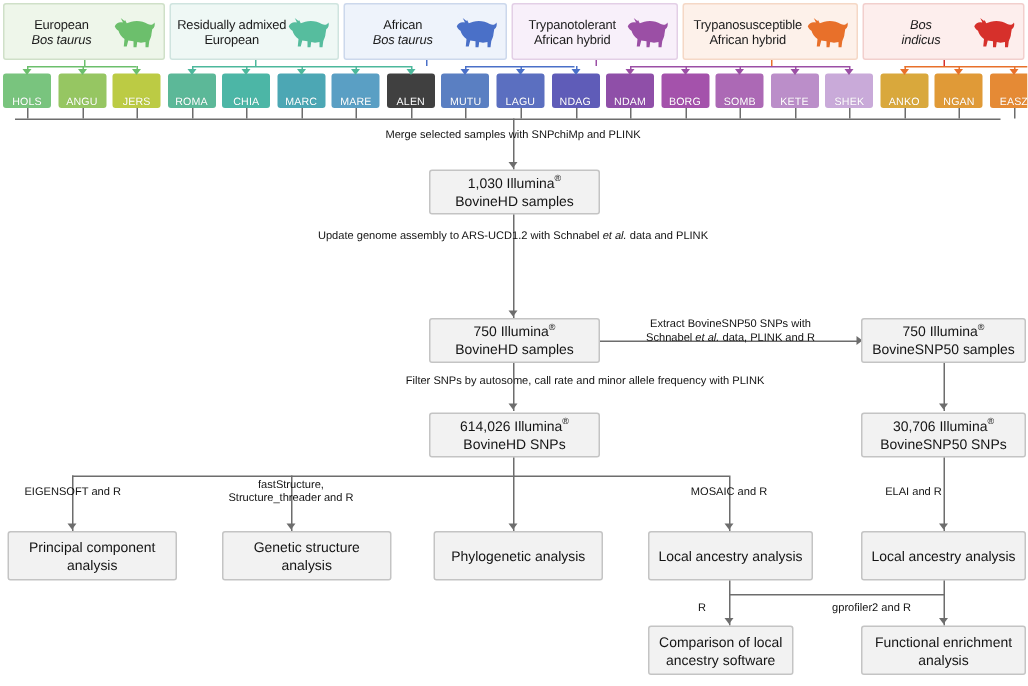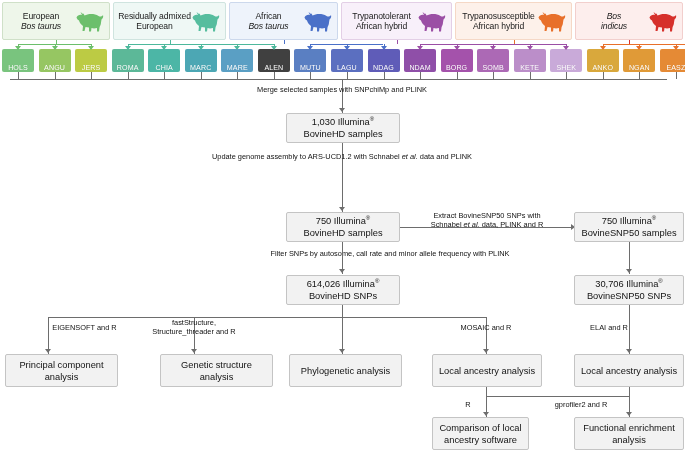--- a/index.html
+++ b/index.html
@@ -337,36 +337,36 @@
   <div class="abs vline" style="left:342px;top:317px;height:37px;"></div>
   <div class="abs arrow" style="left:339px;top:349px;"></div>
 
   <div class="abs hline" style="left:342px;top:317px;width:144px;"></div>
   <div class="abs vline" style="left:486px;top:317px;height:37px;"></div>
   <div class="abs arrow" style="left:483px;top:349px;"></div>
 
   <div class="abs vline" style="left:629px;top:305px;height:49px;"></div>
   <div class="abs arrow" style="left:626px;top:349px;"></div>
 
-  <div class="abs lab" style="left:0px;top:323px;width:97px;margin-left:36px;">EIGENSOFT and R</div>
+  <div class="abs lab" style="left:0px;top:323px;width:97px;">EIGENSOFT and R</div>
   <div class="abs lab" style="left:134px;top:318px;width:120px;">
     <span>fastStructure,</span><br>
     <span>Structure_threader and R</span>
   </div>
   <div class="abs lab" style="left:436px;top:323px;width:100px;">MOSAIC and R</div>
   <div class="abs lab" style="left:564px;top:323px;width:90px;">ELAI and R</div>
 
   <div class="abs pbox" style="left:5px;top:354px;width:113px;height:33px;">
     <div>
       <span>Principal component</span><br>
       <span>analysis</span>
     </div>
   </div>
 
-  <div class="abs pbox" style="left:160px;top:354px;width:113px;height:33px;">
+  <div class="abs pbox" style="left:148px;top:354px;width:113px;height:33px;">
     <div>
       <span>Genetic structure</span><br>
       <span>analysis</span>
     </div>
   </div>
 
   <div class="abs pbox" style="left:289px;top:354px;width:113px;height:33px;">
     <span>Phylogenetic analysis</span>
   </div>
 

